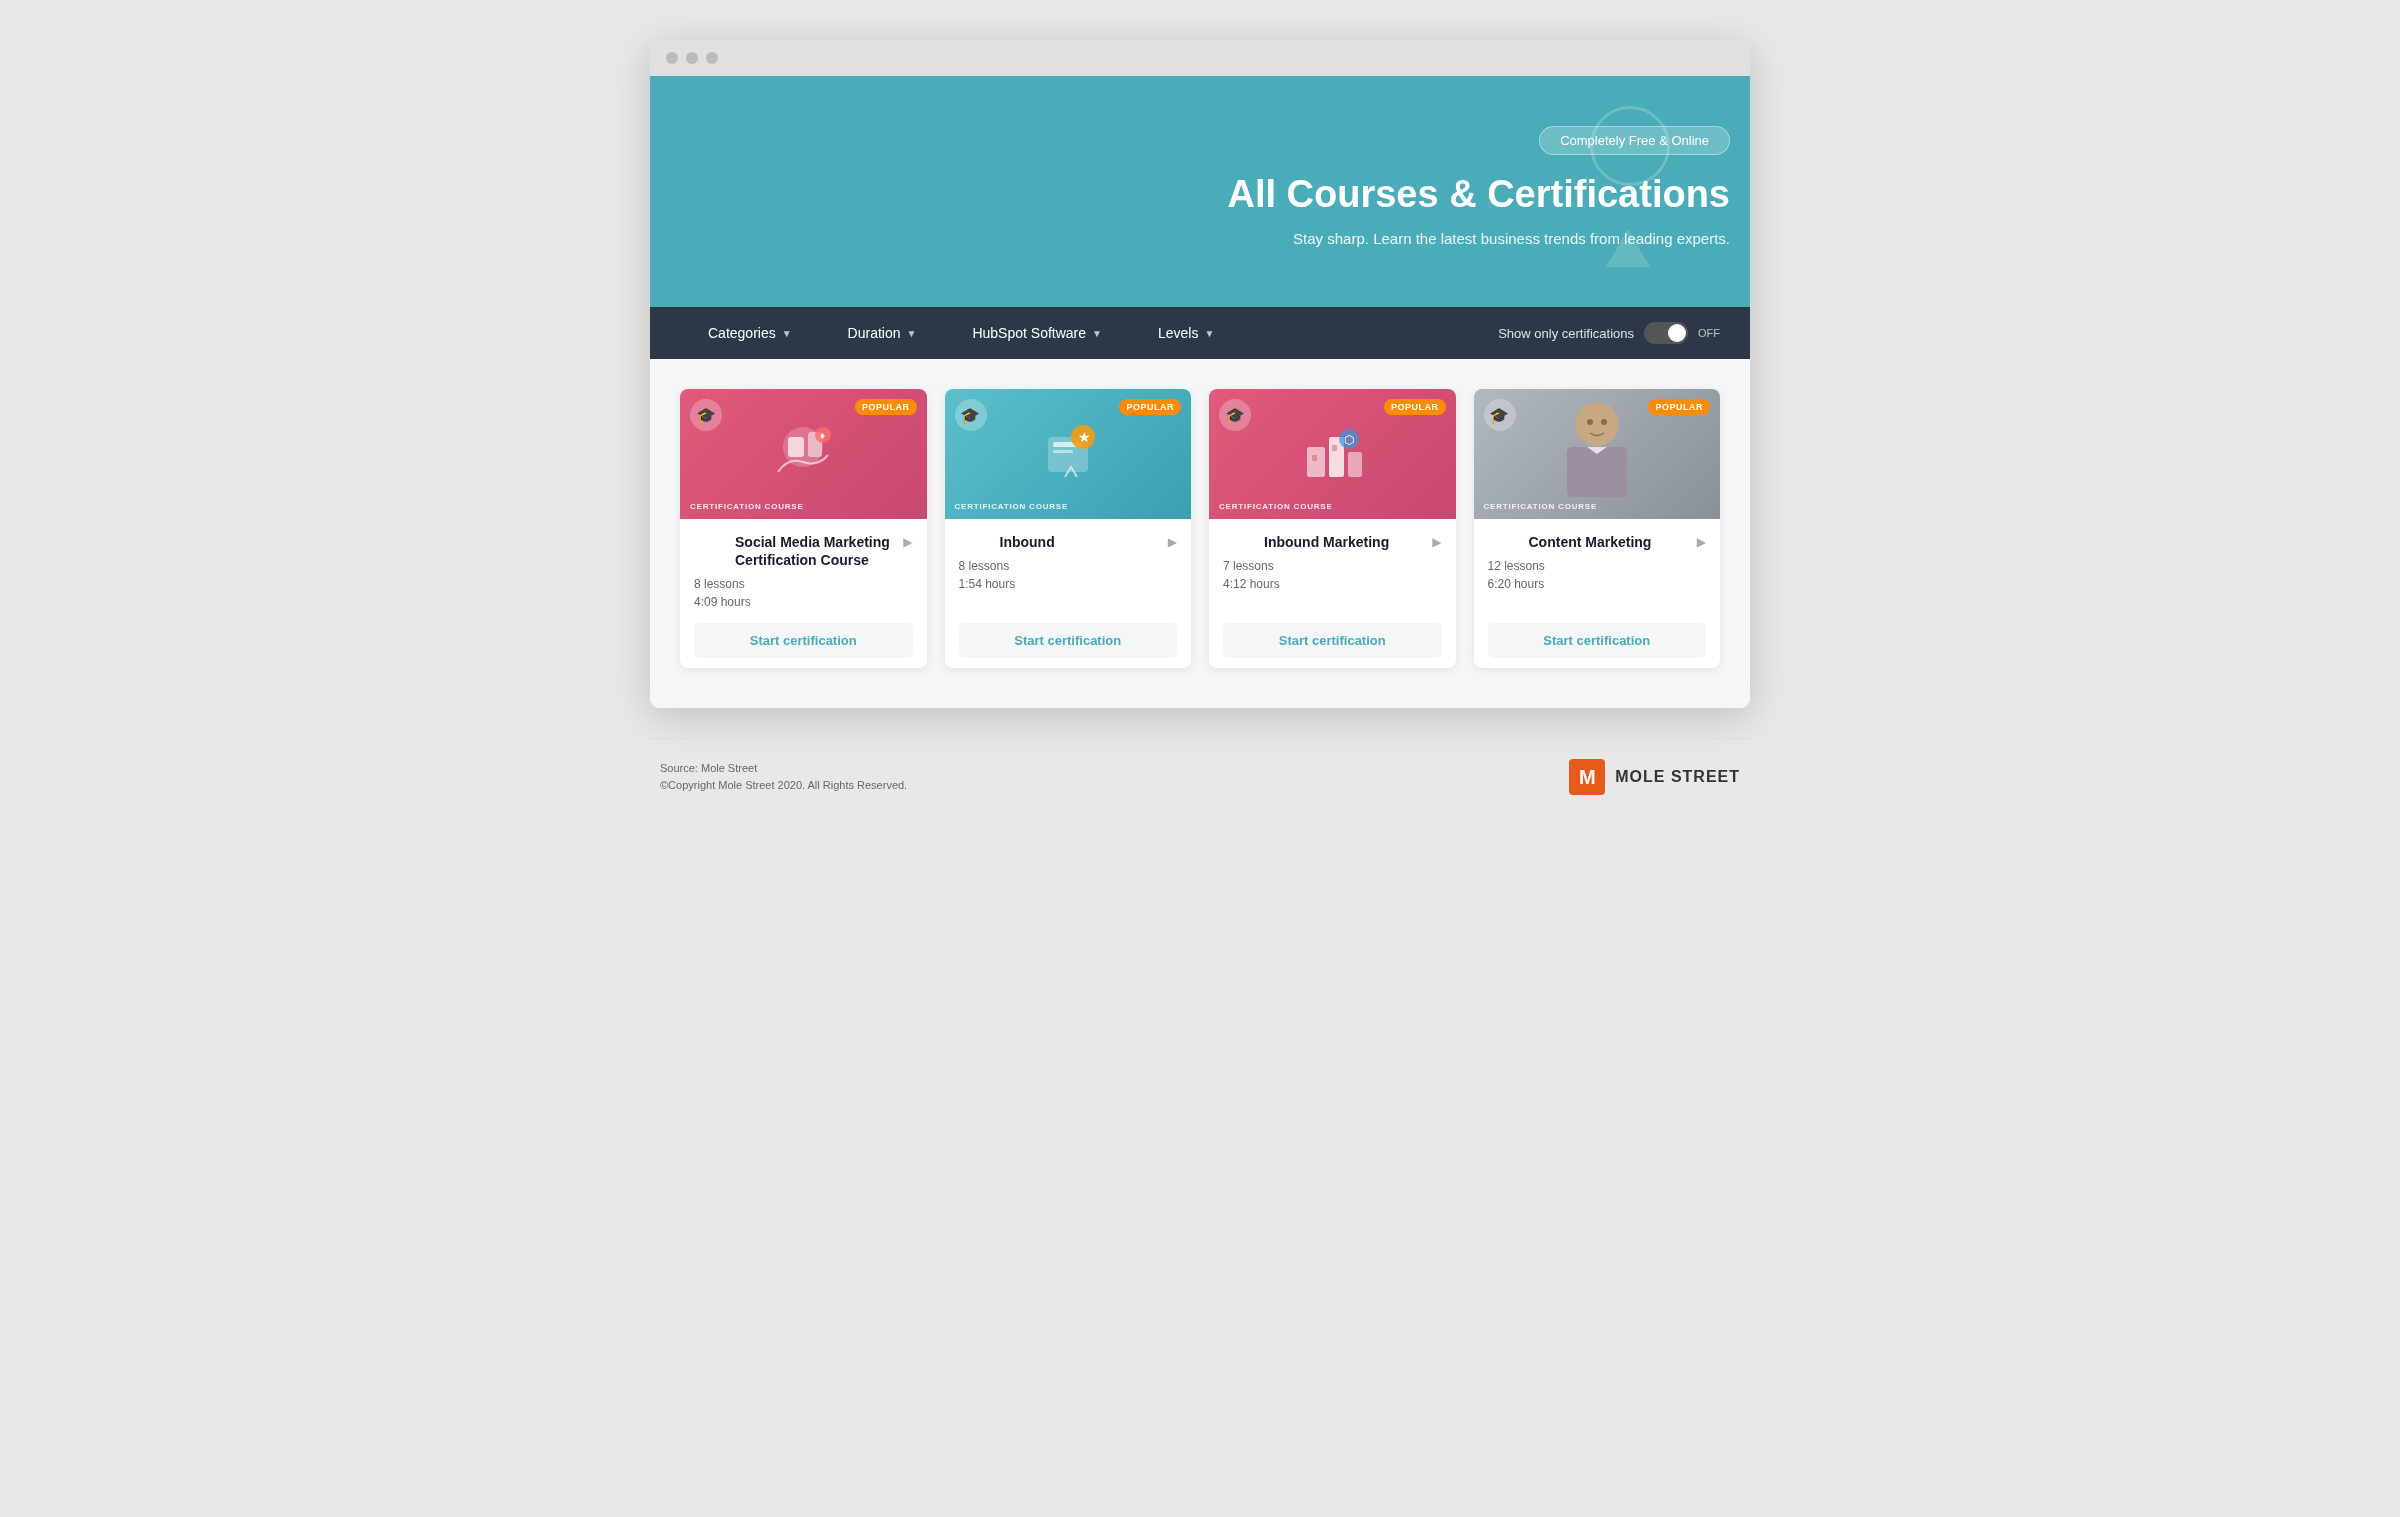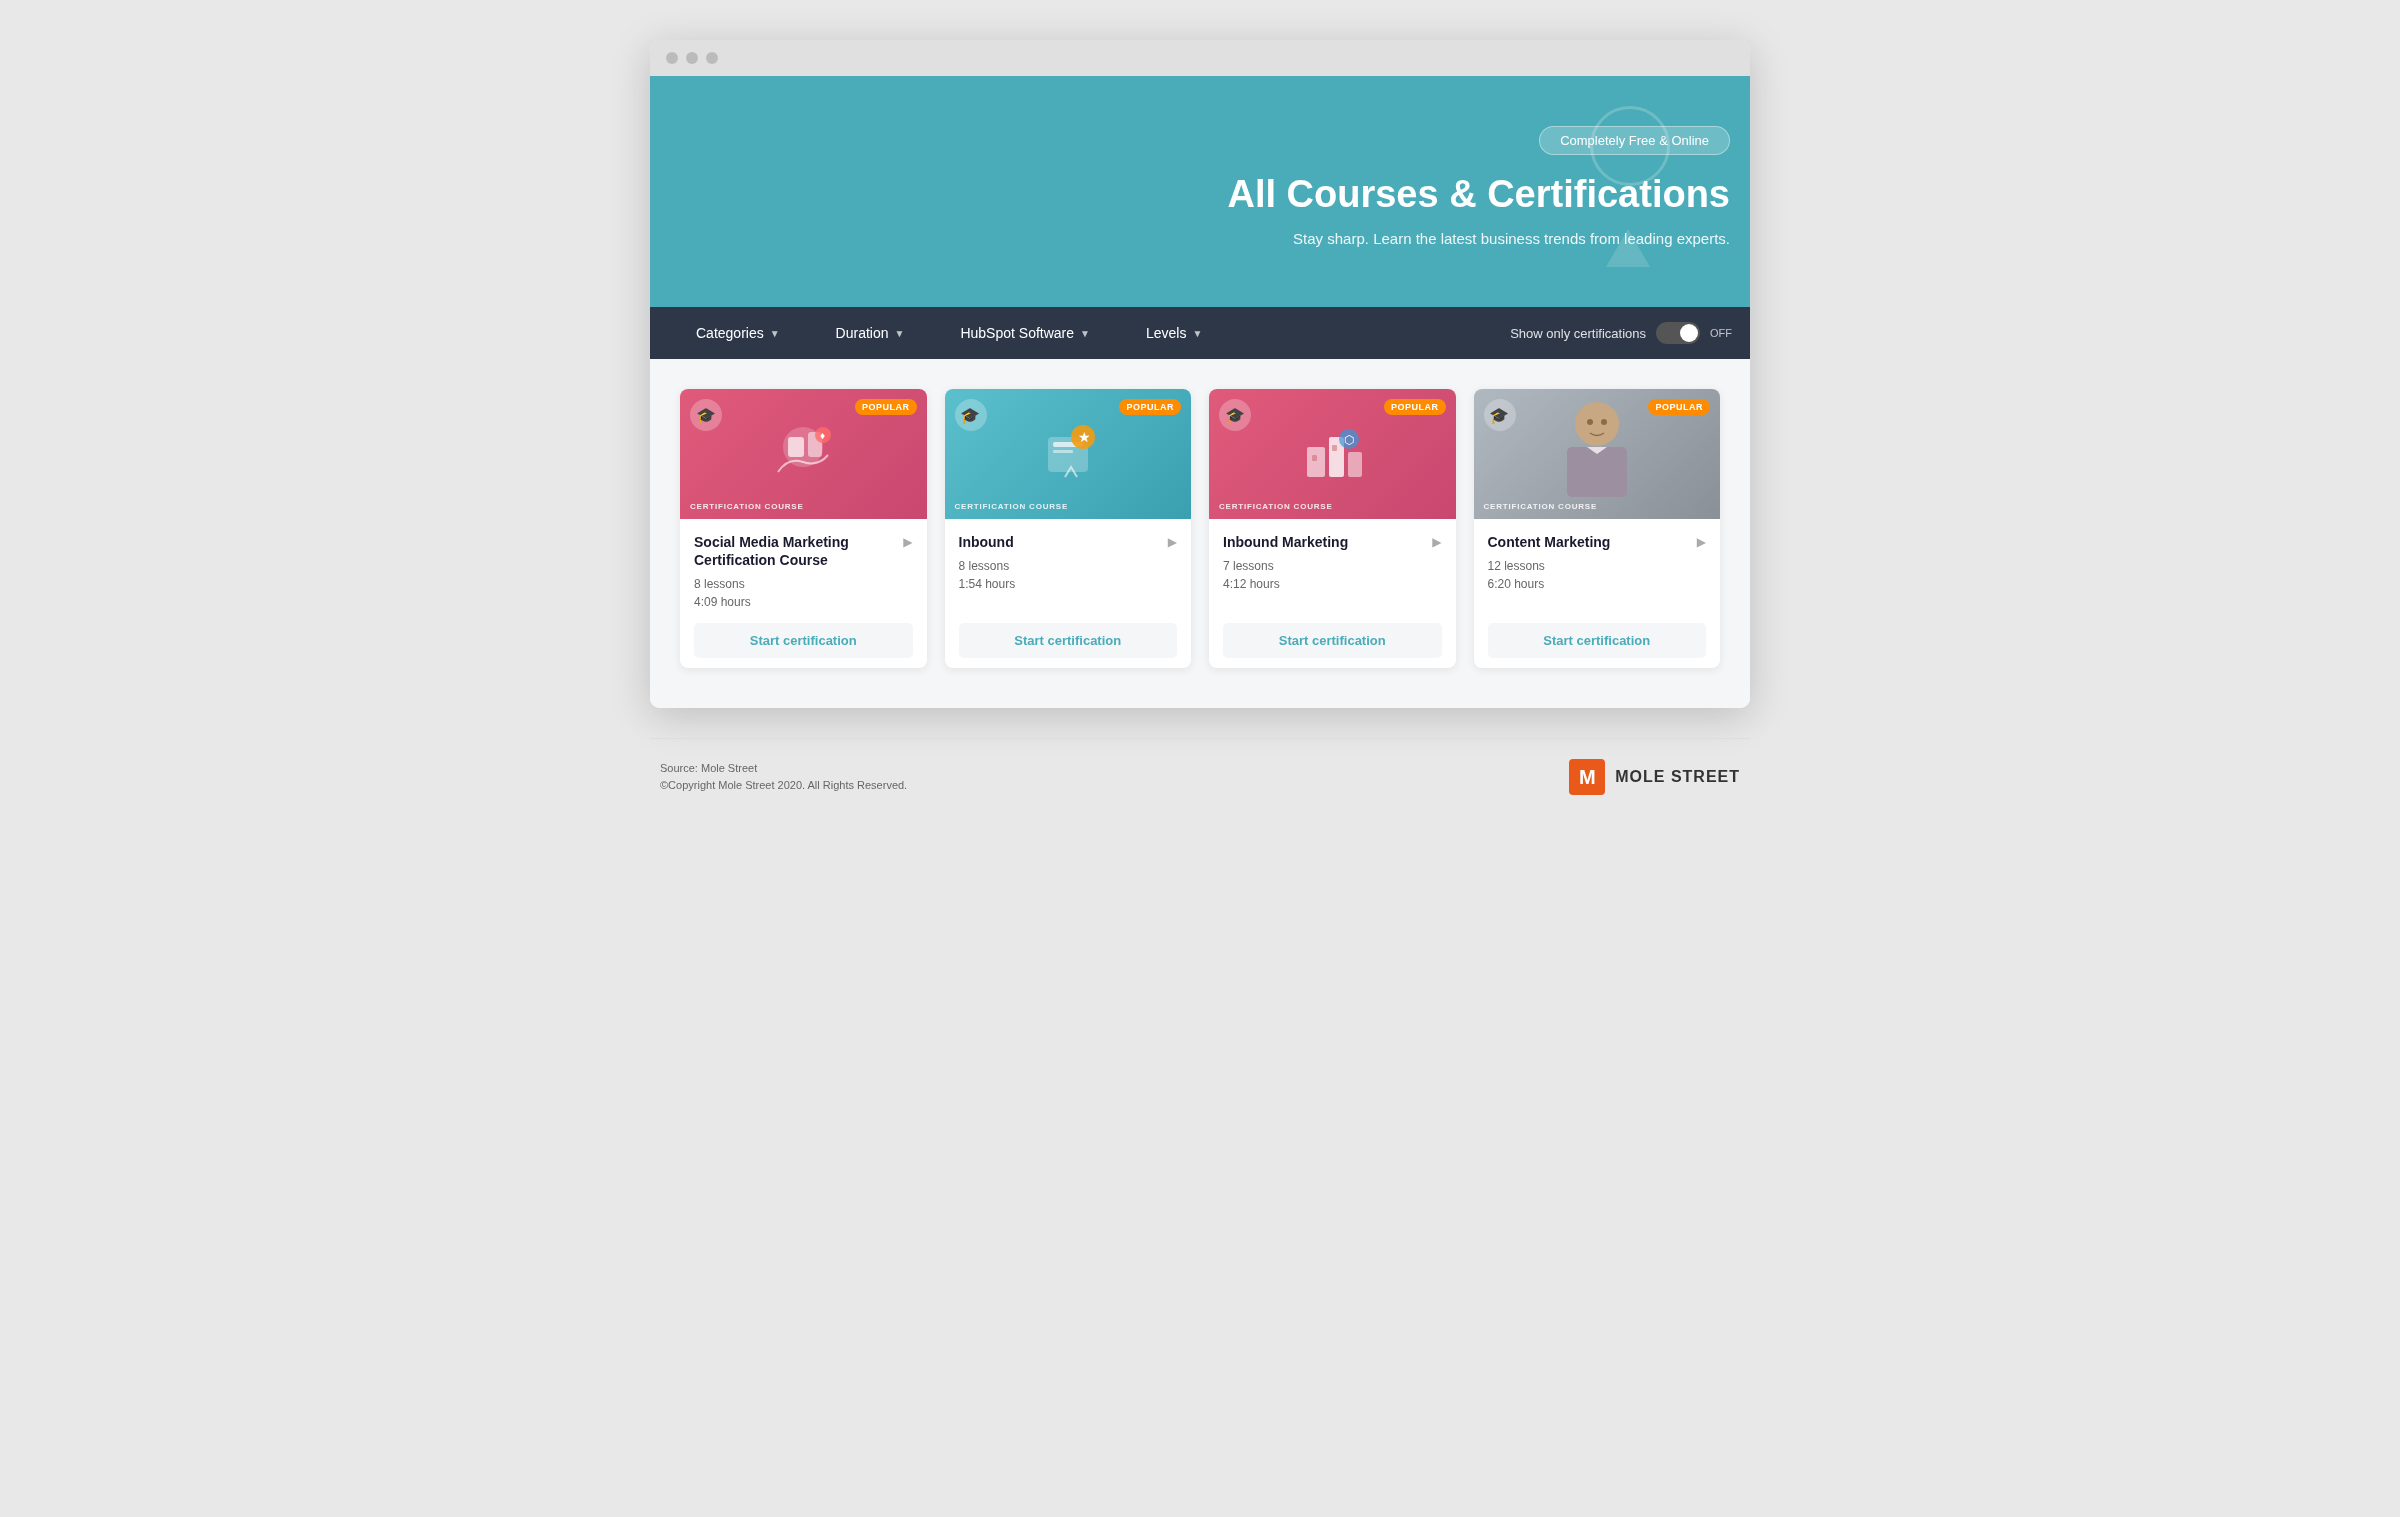--- a/index.html
+++ b/index.html
@@ -90,21 +90,21 @@
       border-bottom: 38px solid rgba(255,255,255,0.15);
     }
 
     
     .filter-nav {
       background: #2D3748;
       display: flex;
       align-items: center;
       justify-content: center;
       gap: 0;
-      padding: 0 18px;
+      padding: 0 30px;
     }
 
     .filter-item {
       color: #fff;
       font-size: 14px;
       padding: 18px 28px;
       cursor: pointer;
       display: flex;
       align-items: center;
       gap: 6px;
@@ -227,20 +227,21 @@
       padding: 14px 14px 0;
       flex: 1;
     }
 
     .card-title-row {
       display: flex;
       align-items: flex-start;
       justify-content: space-between;
       gap: 0;
       margin-bottom: 8px;
+      margin-left: 41px;
     }
 
     .card-title {
       font-size: 14px;
       font-weight: 700;
       color: #1a1a2e;
       line-height: 1.3;
       flex: 1;
     }
 

